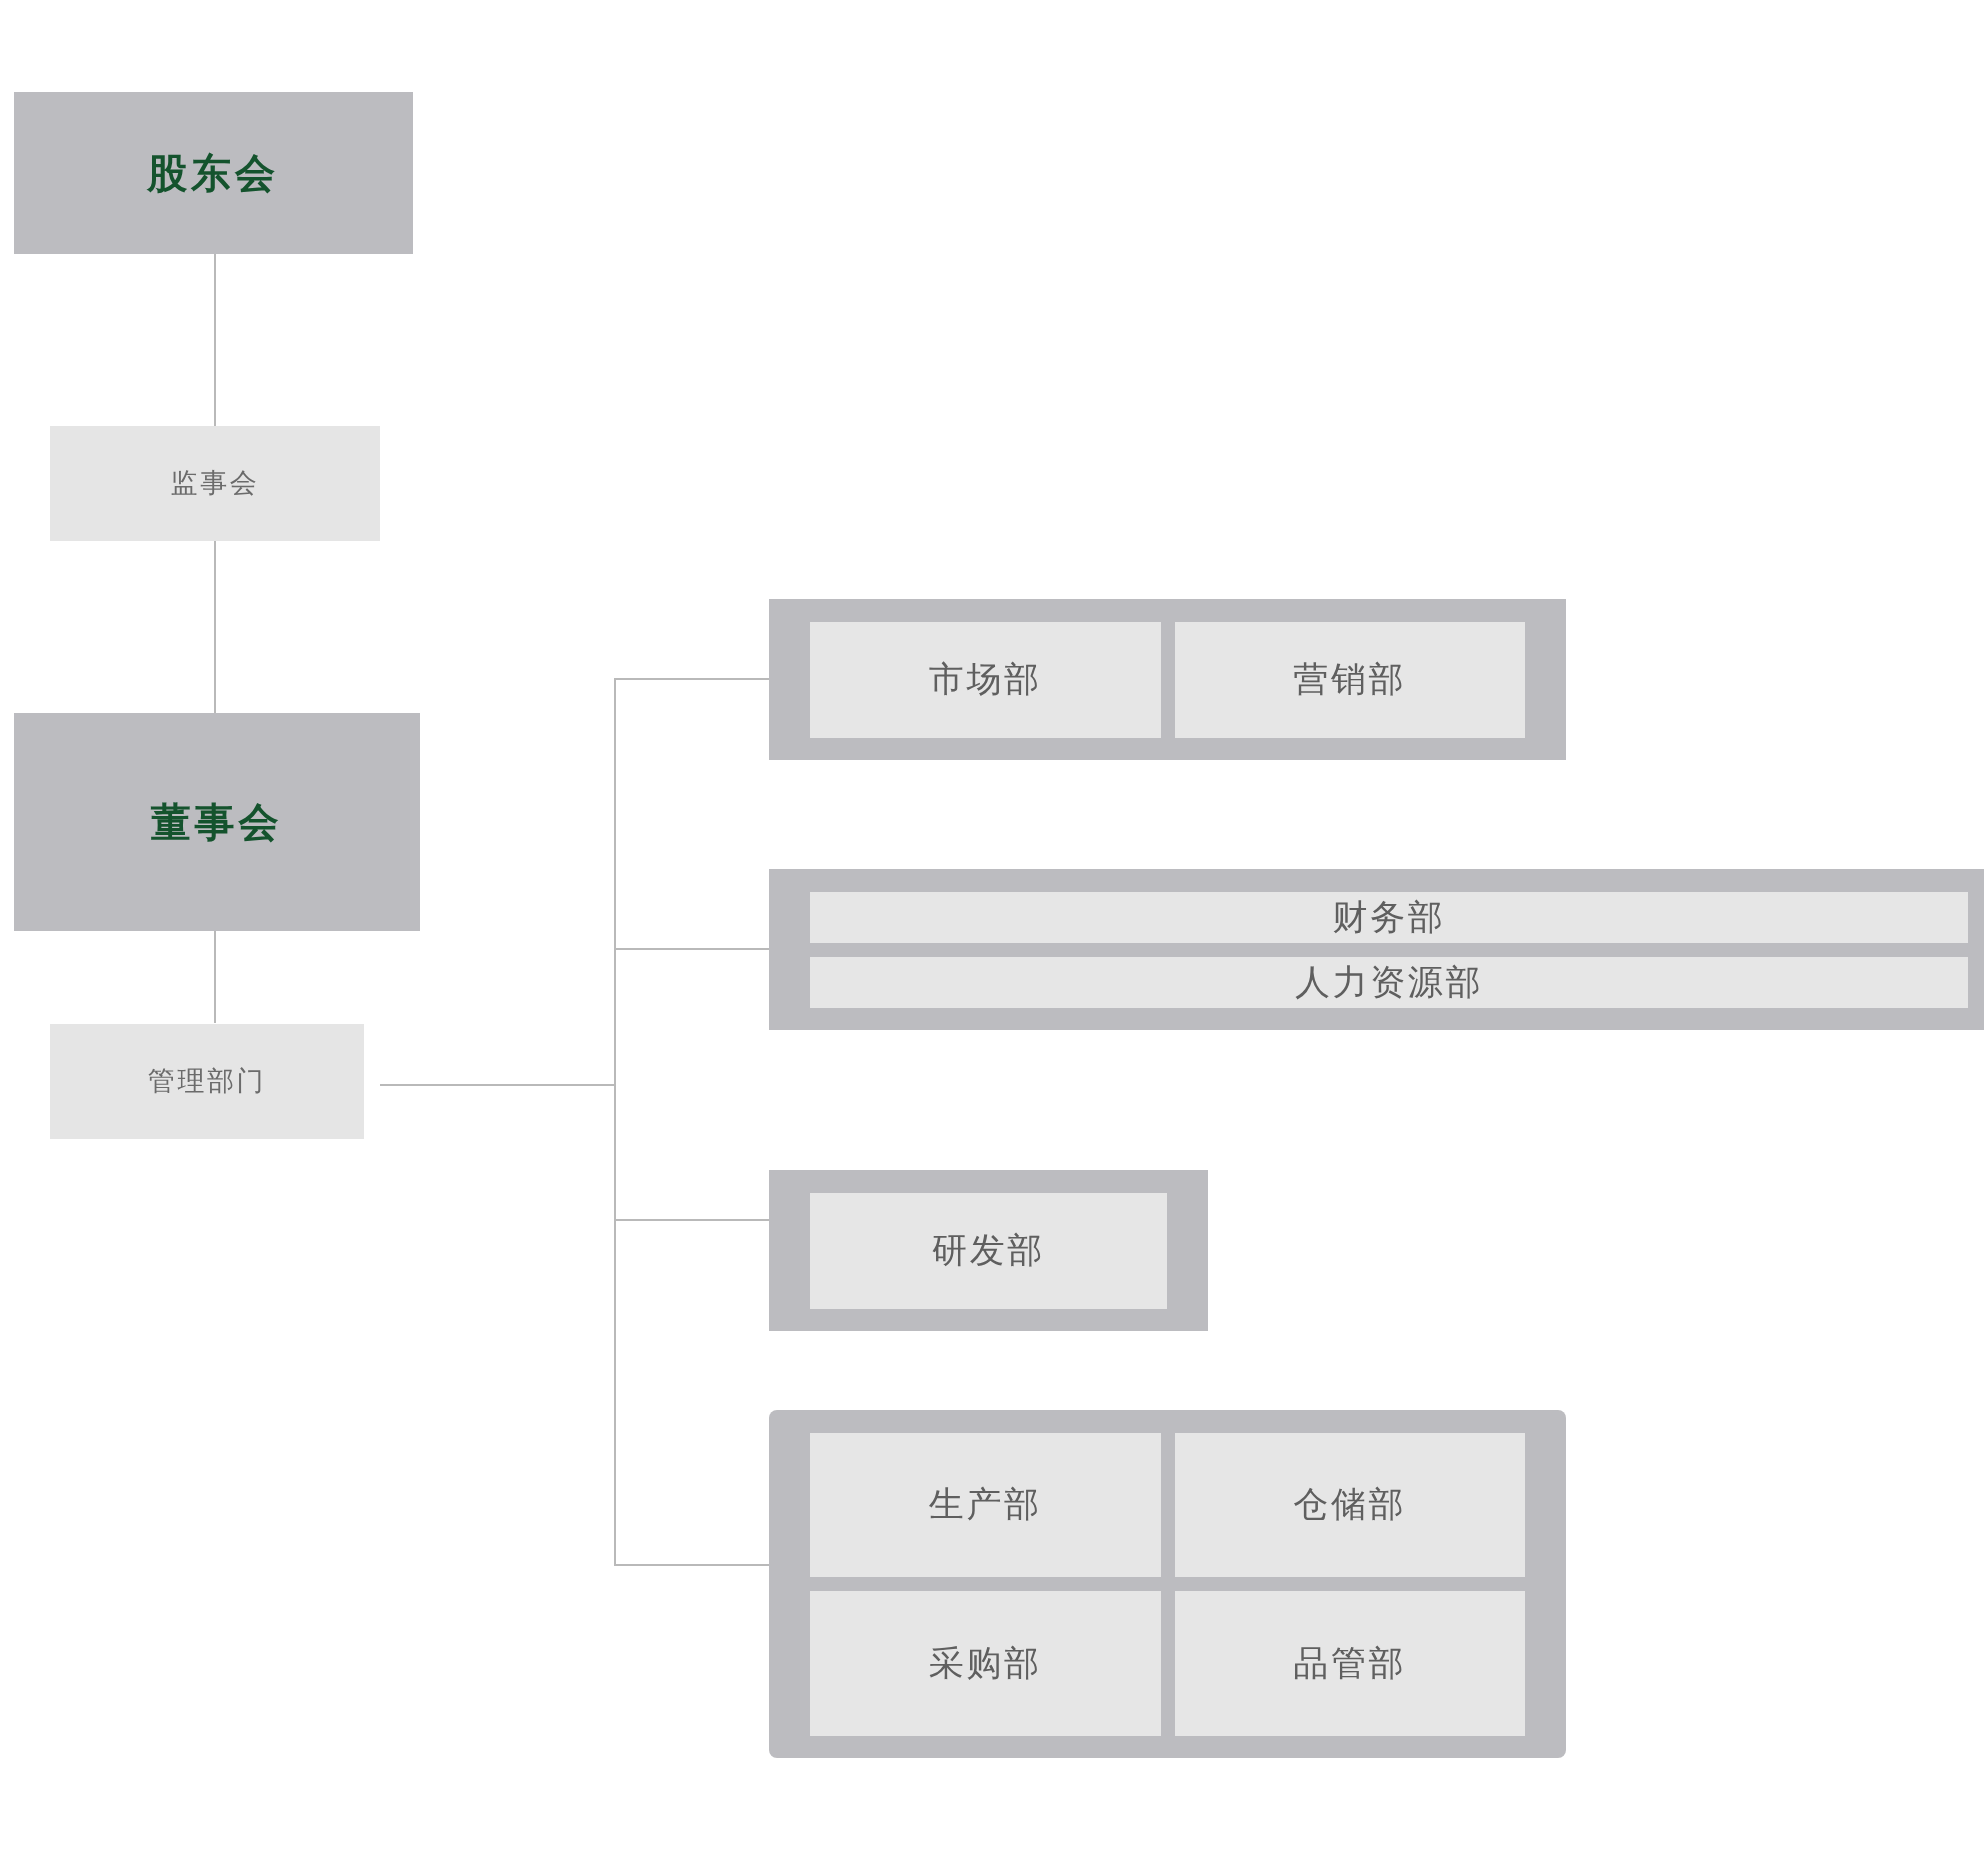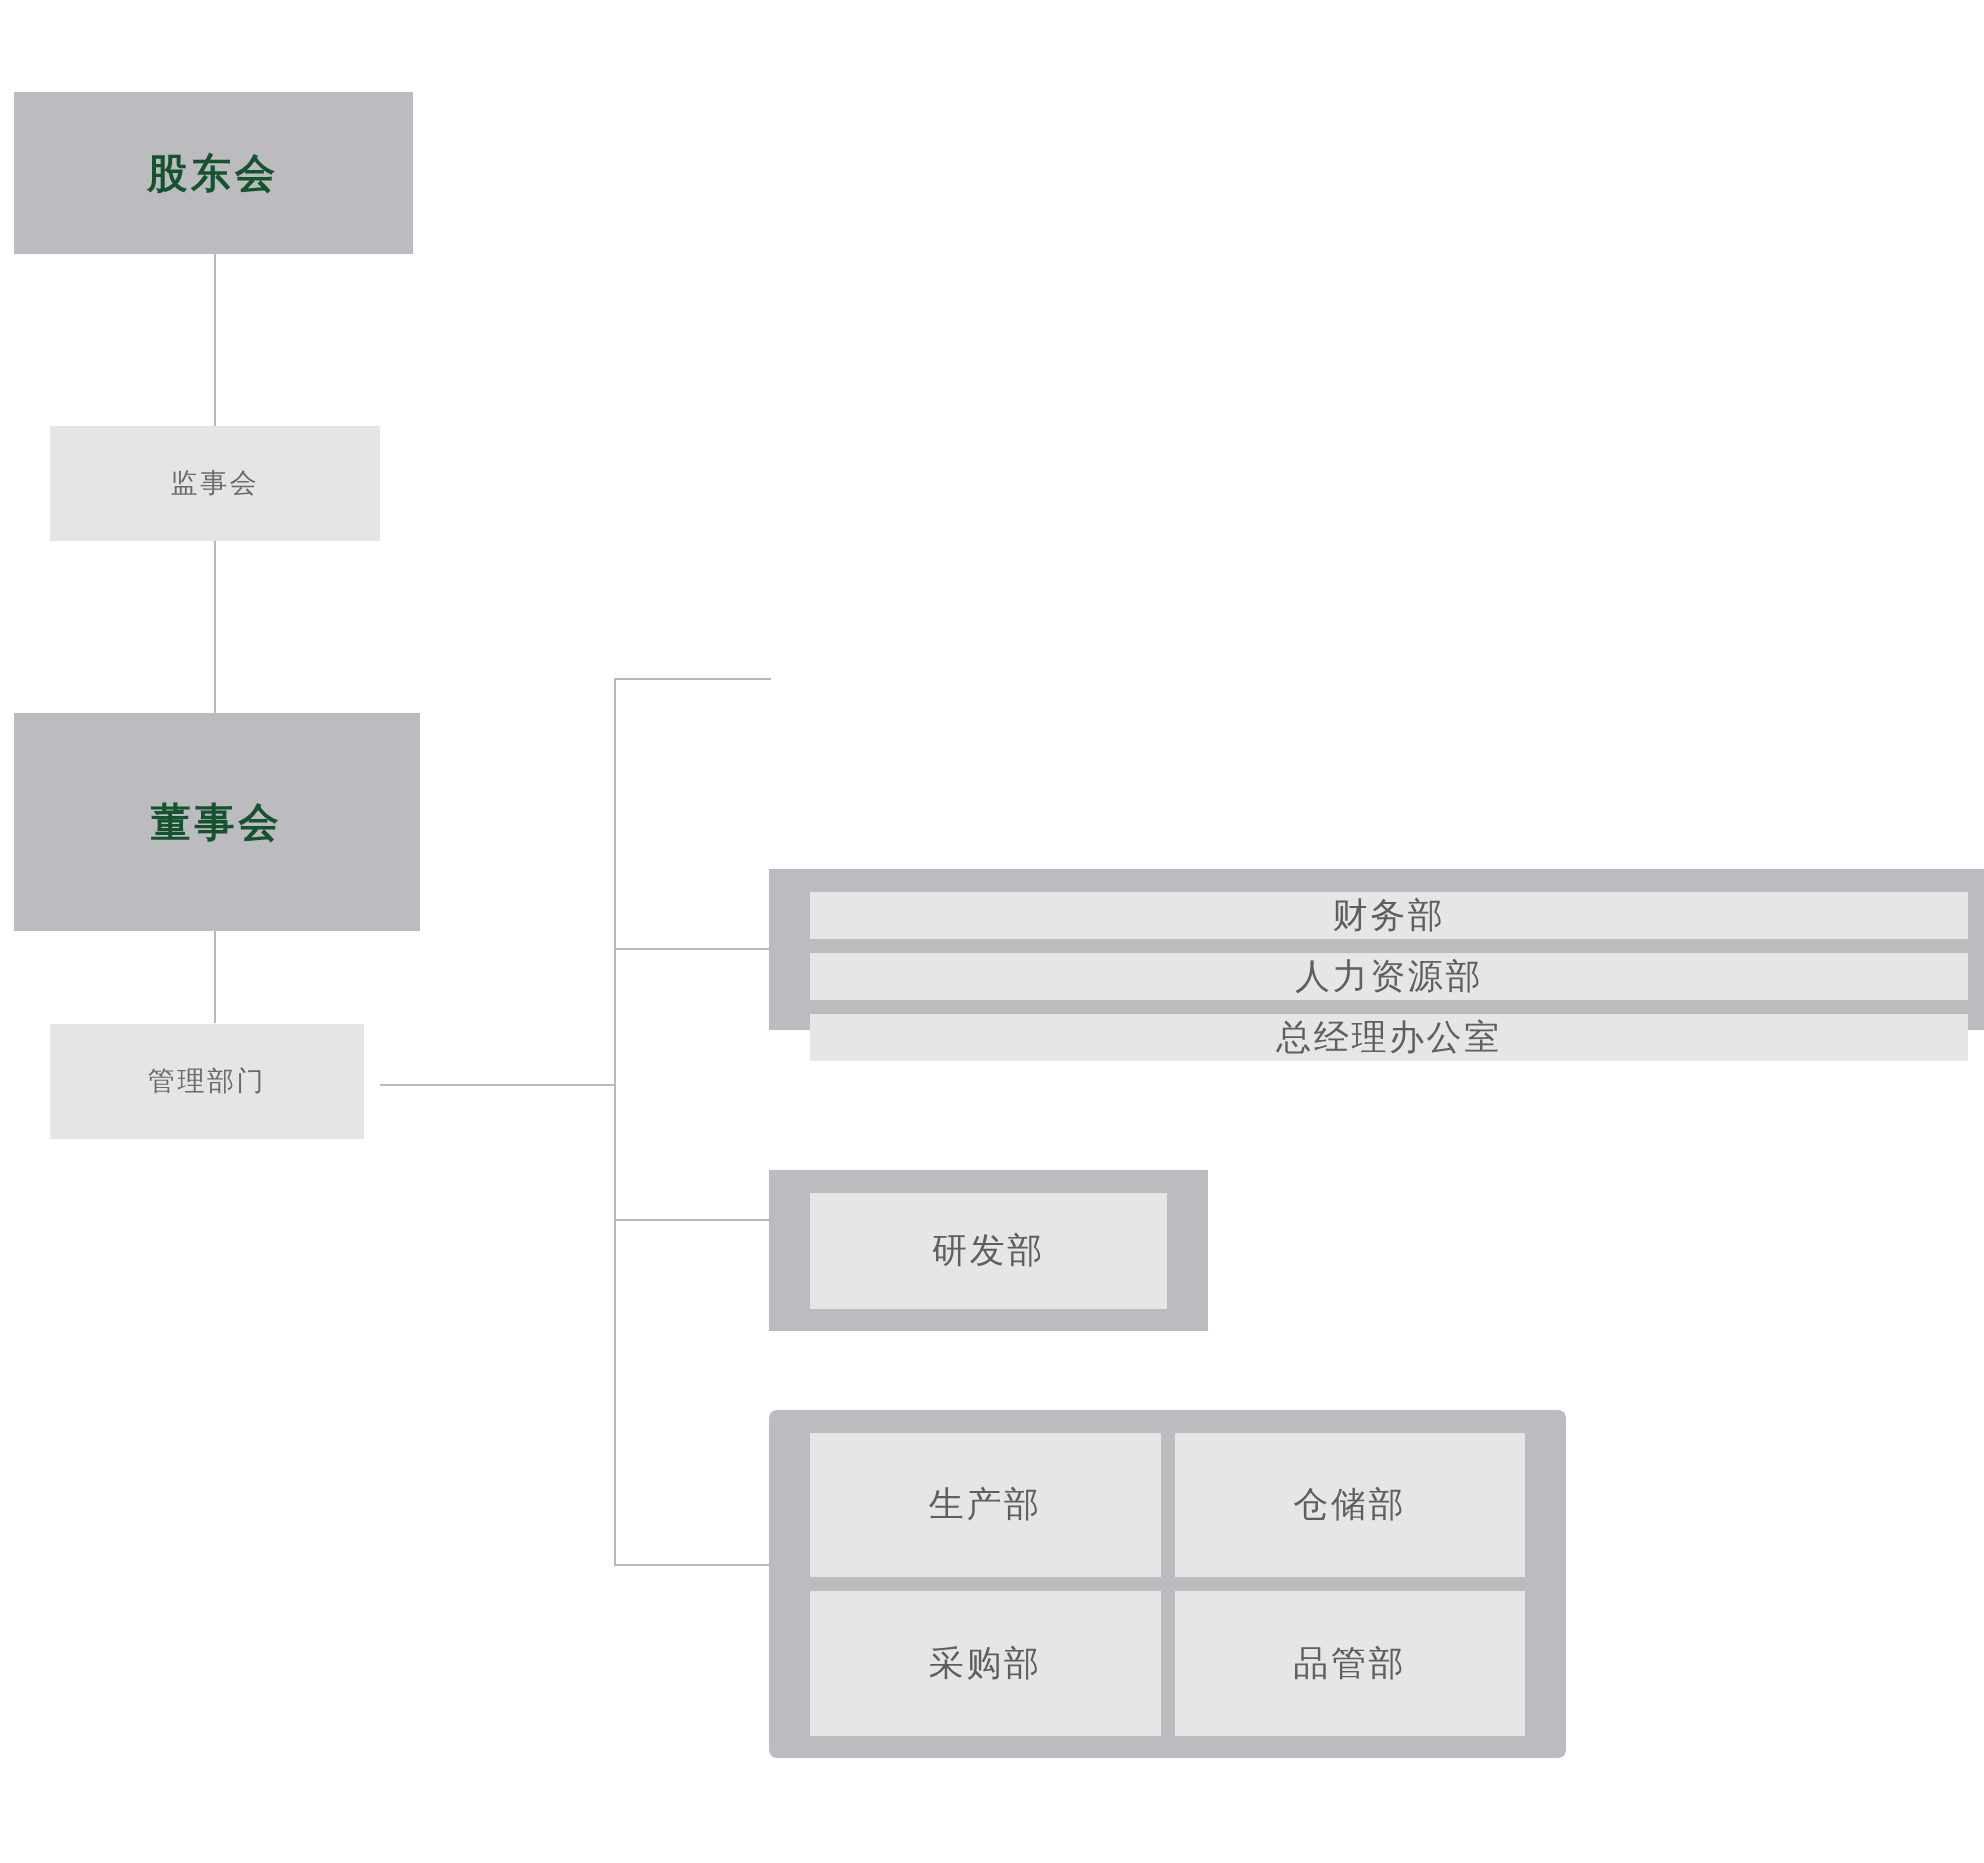--- a/index.html
+++ b/index.html
@@ -128,30 +128,35 @@
   </div>
 
   <div class="node node-strong" id="node-board">
     <span>董事会</span>
   </div>
 
   <div class="node node-light" id="node-management">
     <span>管理部门</span>
   </div>
 
+  <div class="group" id="group-marketing">
+    <div class="cell">
+      <span>市场部</span>
+    </div>
+    <div class="cell">
+      <span>营销部</span>
+    </div>
+  </div>
 
   <div class="group" id="group-admin">
     <div class="cell">
       <span>财务部</span>
     </div>
     <div class="cell">
       <span>人力资源部</span>
-    </div>
-    <div class="cell">
-      <span>总经理办公室</span>
     </div>
   </div>
 
   <div class="group" id="group-rnd">
     <div class="cell">
       <span>研发部</span>
     </div>
   </div>
 
   <div class="group" id="group-operations">

